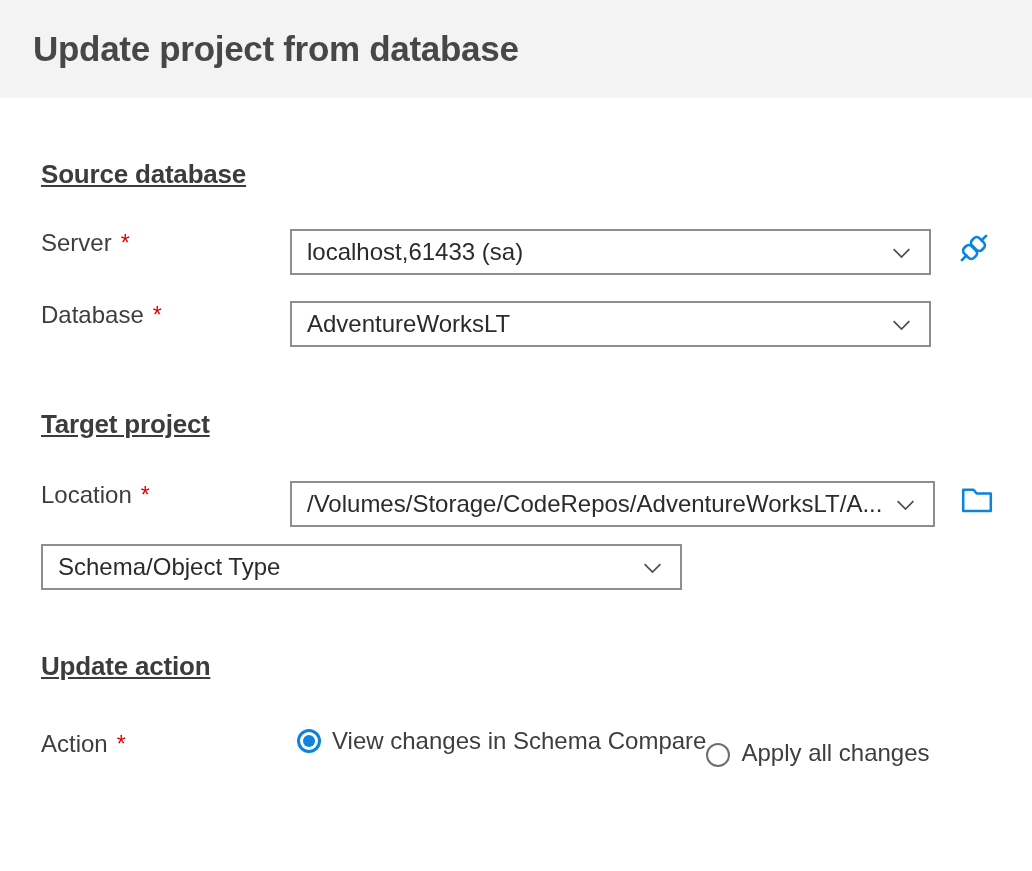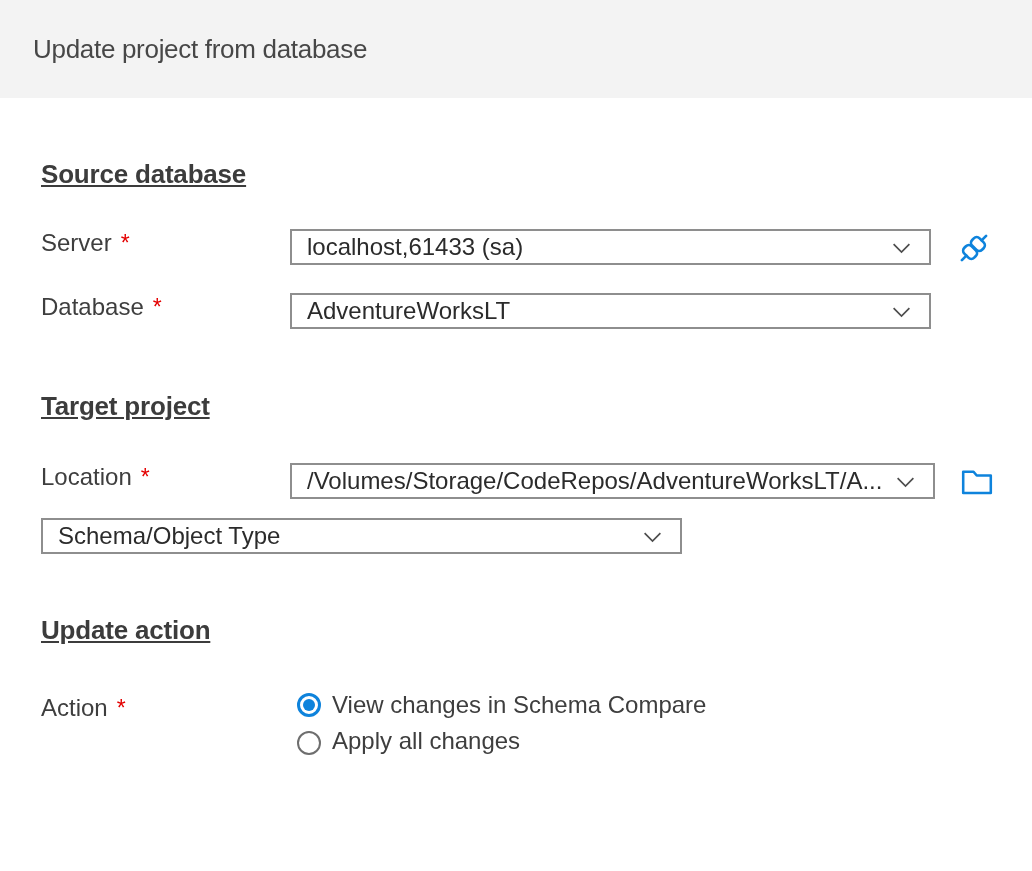--- a/index.html
+++ b/index.html
@@ -21,21 +21,21 @@
     font-family:"Liberation Sans","DejaVu Sans",sans-serif;
     overflow:hidden;
   }
   .dialog-header{
     height:98px;
     background:var(--header-bg);
     display:flex;align-items:center;
     padding-left:33px;
   }
   .dialog-title{
-    font-size:26px;font-weight:400;color:var(--title-text);
+    font-size:35px;font-weight:700;color:var(--title-text);
     letter-spacing:-0.3px;
   }
   .content{
     padding:0 41px;
   }
   .section-heading{
     font-size:26px;font-weight:700;color:var(--heading-text);
     line-height:38px;letter-spacing:-0.2px;text-decoration:underline;
   }
   .heading-source{margin-top:57px;margin-bottom:36px;}
@@ -51,21 +51,21 @@
     font-size:24px;color:var(--label-text);
     white-space:nowrap;
   }
   .req{
     color:var(--required);
     margin-left:9px;
     font-size:23px;
   }
   .dropdown{
     flex:0 0 641px;
-    height:36px;
+    height:46px;
     border:2px solid var(--border);
     background:#fff;
     display:flex;align-items:center;
     padding-left:15px;padding-right:14px;
     cursor:pointer;
   }
   .dropdown-value{
     flex:1 1 auto;
     font-size:24px;color:var(--value-text);
     white-space:nowrap;overflow:hidden;
@@ -80,21 +80,21 @@
     width:38px;height:38px;
     margin-left:24px;
     display:flex;align-items:center;justify-content:center;
     cursor:pointer;
     background:none;border:none;padding:0;
   }
   .icon-btn svg{display:block;}
   .row-action{align-items:flex-start;}
   .row-action .form-label{padding-top:1px;line-height:27px;}
   .radio-group{
-    display:flex;flex-direction:column;
+    display:flex;flex-direction:row;
     margin-left:7px;
   }
   .radio-option{
     display:flex;align-items:center;
     cursor:pointer;
     height:24px;
   }
   .radio-option + .radio-option{margin-top:14px;align-items:flex-end;}
   .radio-circle{
     width:24px;height:24px;border-radius:50%;

